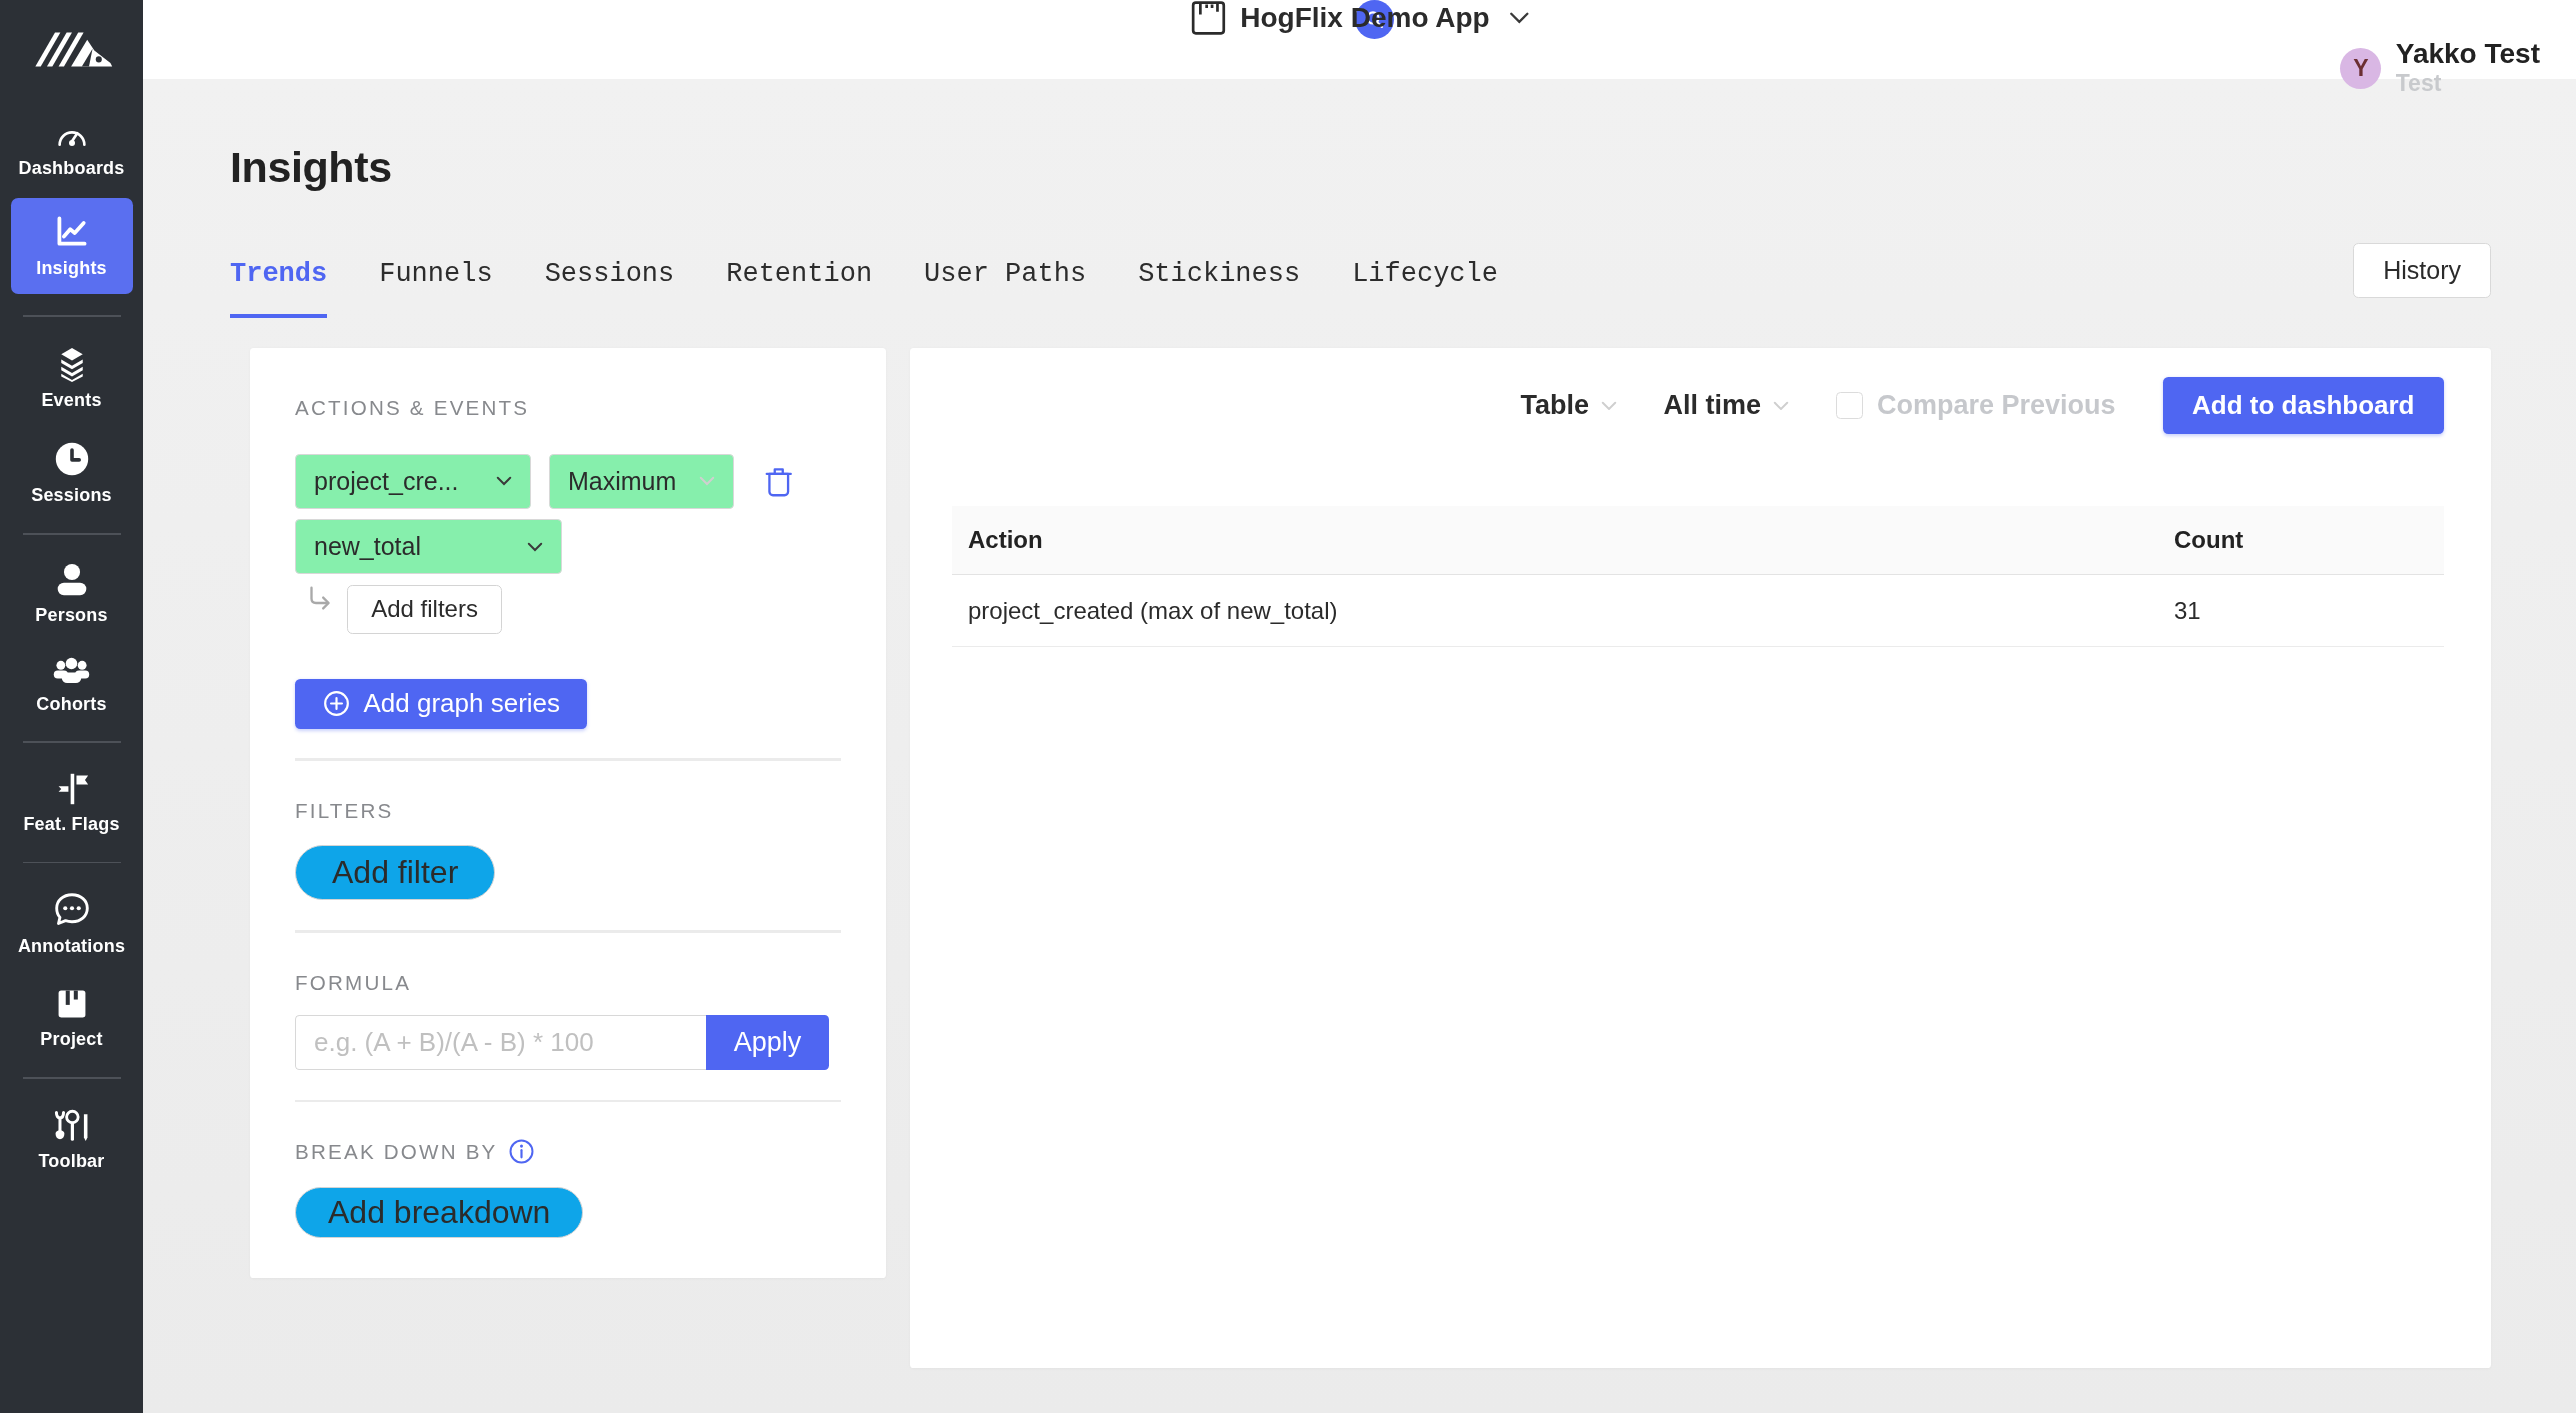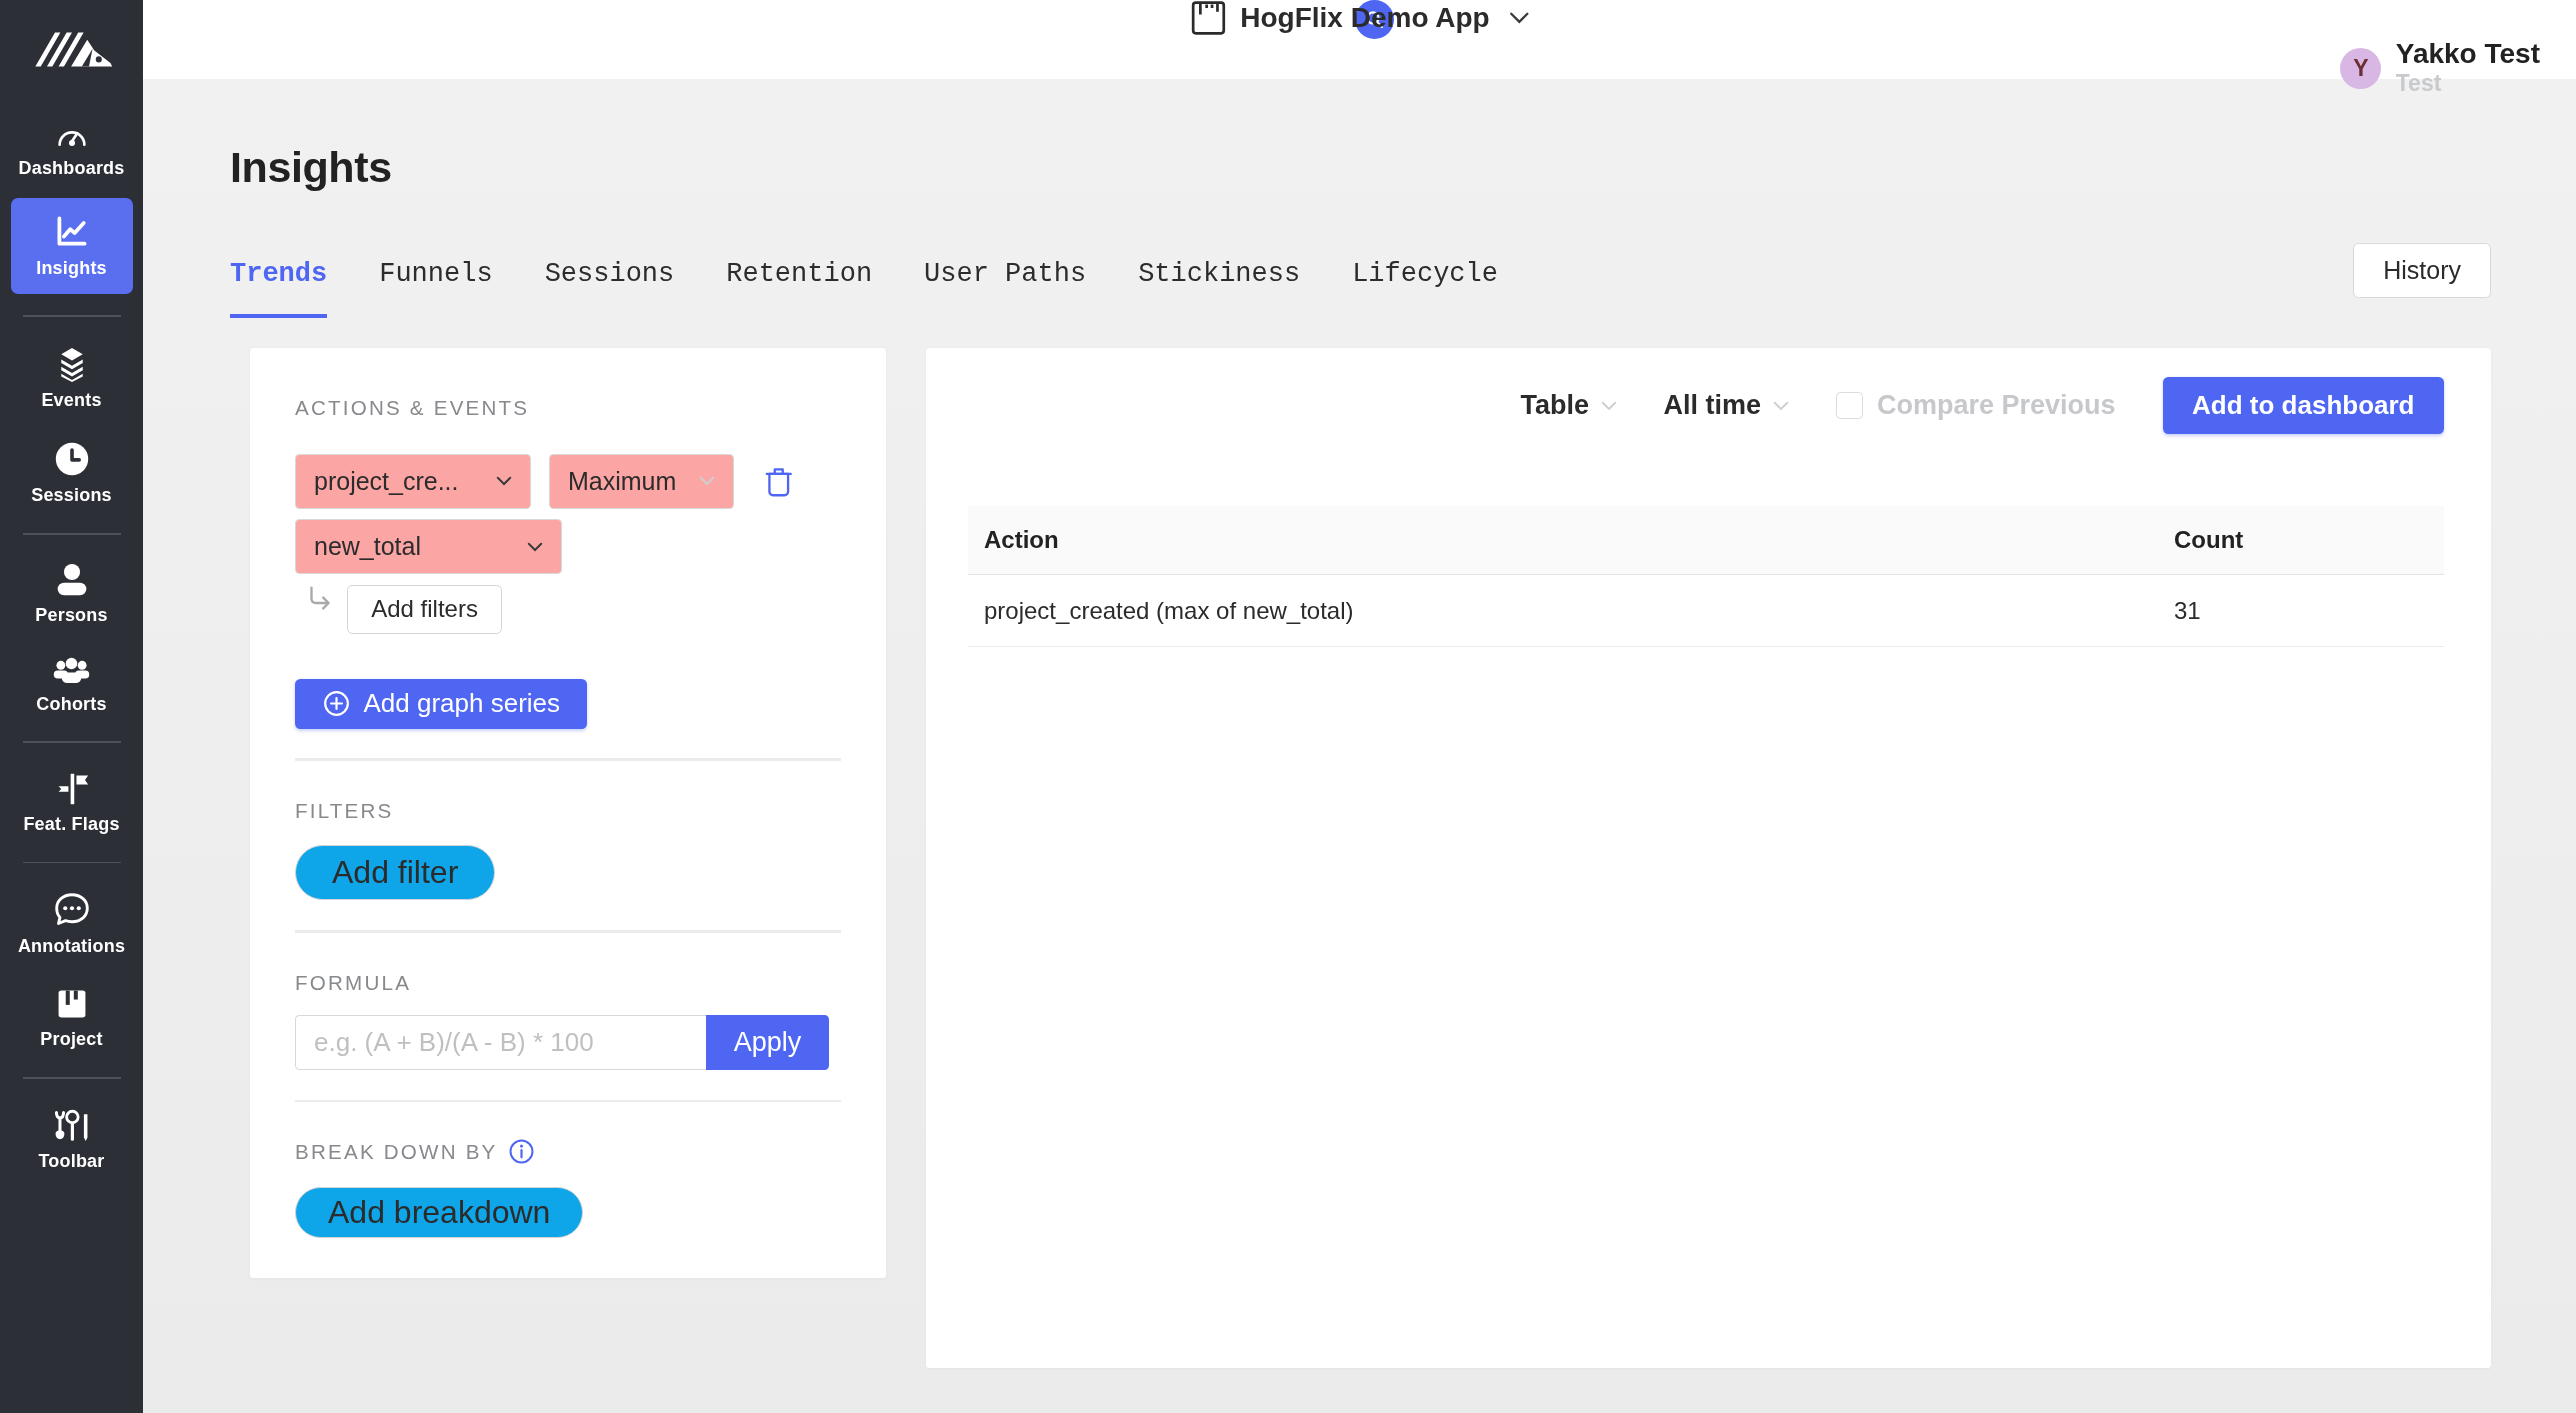--- a/index.html
+++ b/index.html
@@ -61,33 +61,33 @@
   .tab {
     font-size:27px; color:#2c2c2c; padding-bottom:25px; cursor:pointer;
     border-bottom:4.5px solid transparent;
   }
   .tab.active { color:#4f66f2; font-weight:600; border-bottom-color:#4f66f2; }
   .history-btn {
     background:#fff; border:1.8px solid #d9d9d9; border-radius:5.4px;
     height:55px; padding:0 29px; font-size:25px; color:#2b2b2b;
     display:flex; align-items:center; cursor:pointer;
   }
-  .cards { display:flex; gap:40px; margin-top:29.5px; align-items:flex-start;padding-left:20px; }
+  .cards { display:flex; gap:24px; margin-top:29.5px; align-items:flex-start;padding-left:20px; }
   
   .editor-card {
     width:636px; height:930px; background:#fff; border-radius:3.6px;
     padding:48px 45px 0; box-shadow:0 0.9px 2.7px rgba(0,0,0,.04);
   }
   .section-label {
     font-size:20.6px; color:#87898d; letter-spacing:2.2px; font-weight:400;
     display:flex; align-items:center; gap:10.7px;
   }
   .row { display:flex; align-items:center; }
   .select-box {
-    height:55px; border:1.8px solid #d8d8d8; border-radius:4.5px; background:#fca5a5;
+    height:55px; border:1.8px solid #d8d8d8; border-radius:4.5px; background:#86efac;
     display:flex; align-items:center; justify-content:space-between;
     padding:0 18px; font-size:25px; color:#2b2b2b; cursor:pointer;
   }
   .sel-event { width:236px; margin-top:34px; }
   .sel-math  { width:185px; margin-top:34px; margin-left:18px; }
   .sel-prop  { width:267px; margin-top:10.7px; }
   .trash-wrap { margin-left:30px; margin-top:34px; cursor:pointer; display:flex; }
   .add-filters-row { margin-top:10.7px; display:flex; align-items:flex-start; }
   .nest-arrow { margin:0 12.5px 0 10.7px; display:flex; }
   .add-filters-btn {

